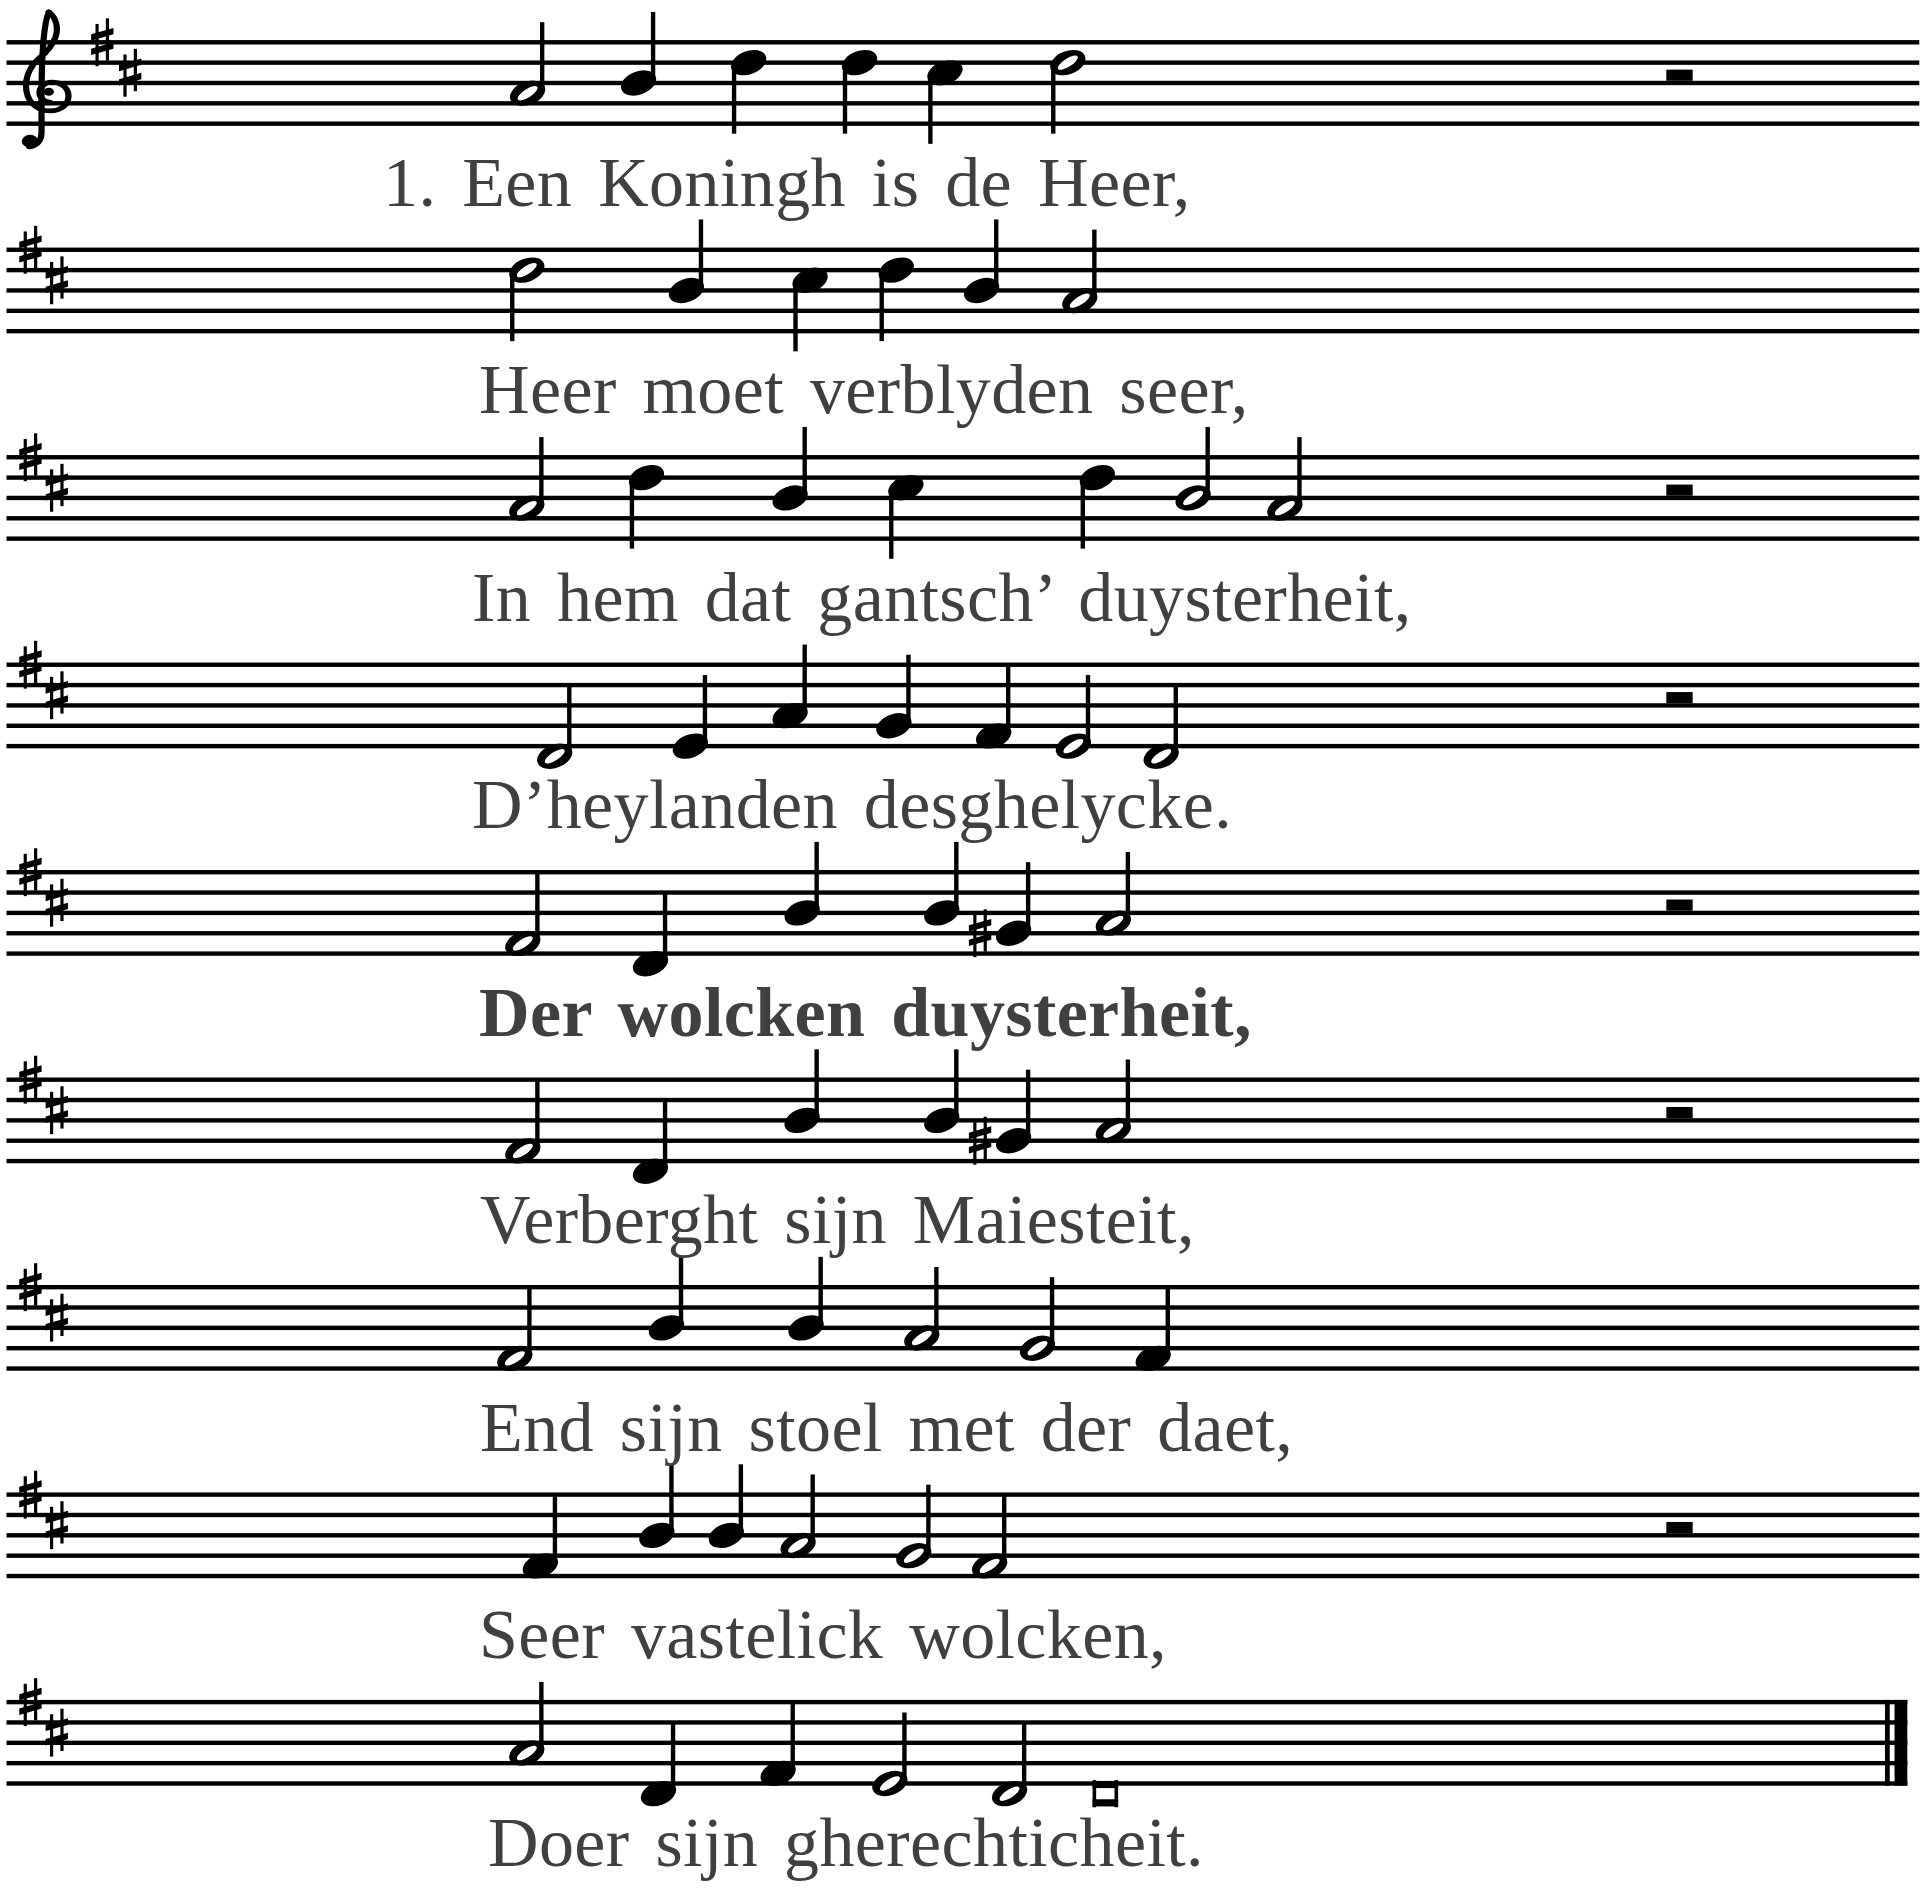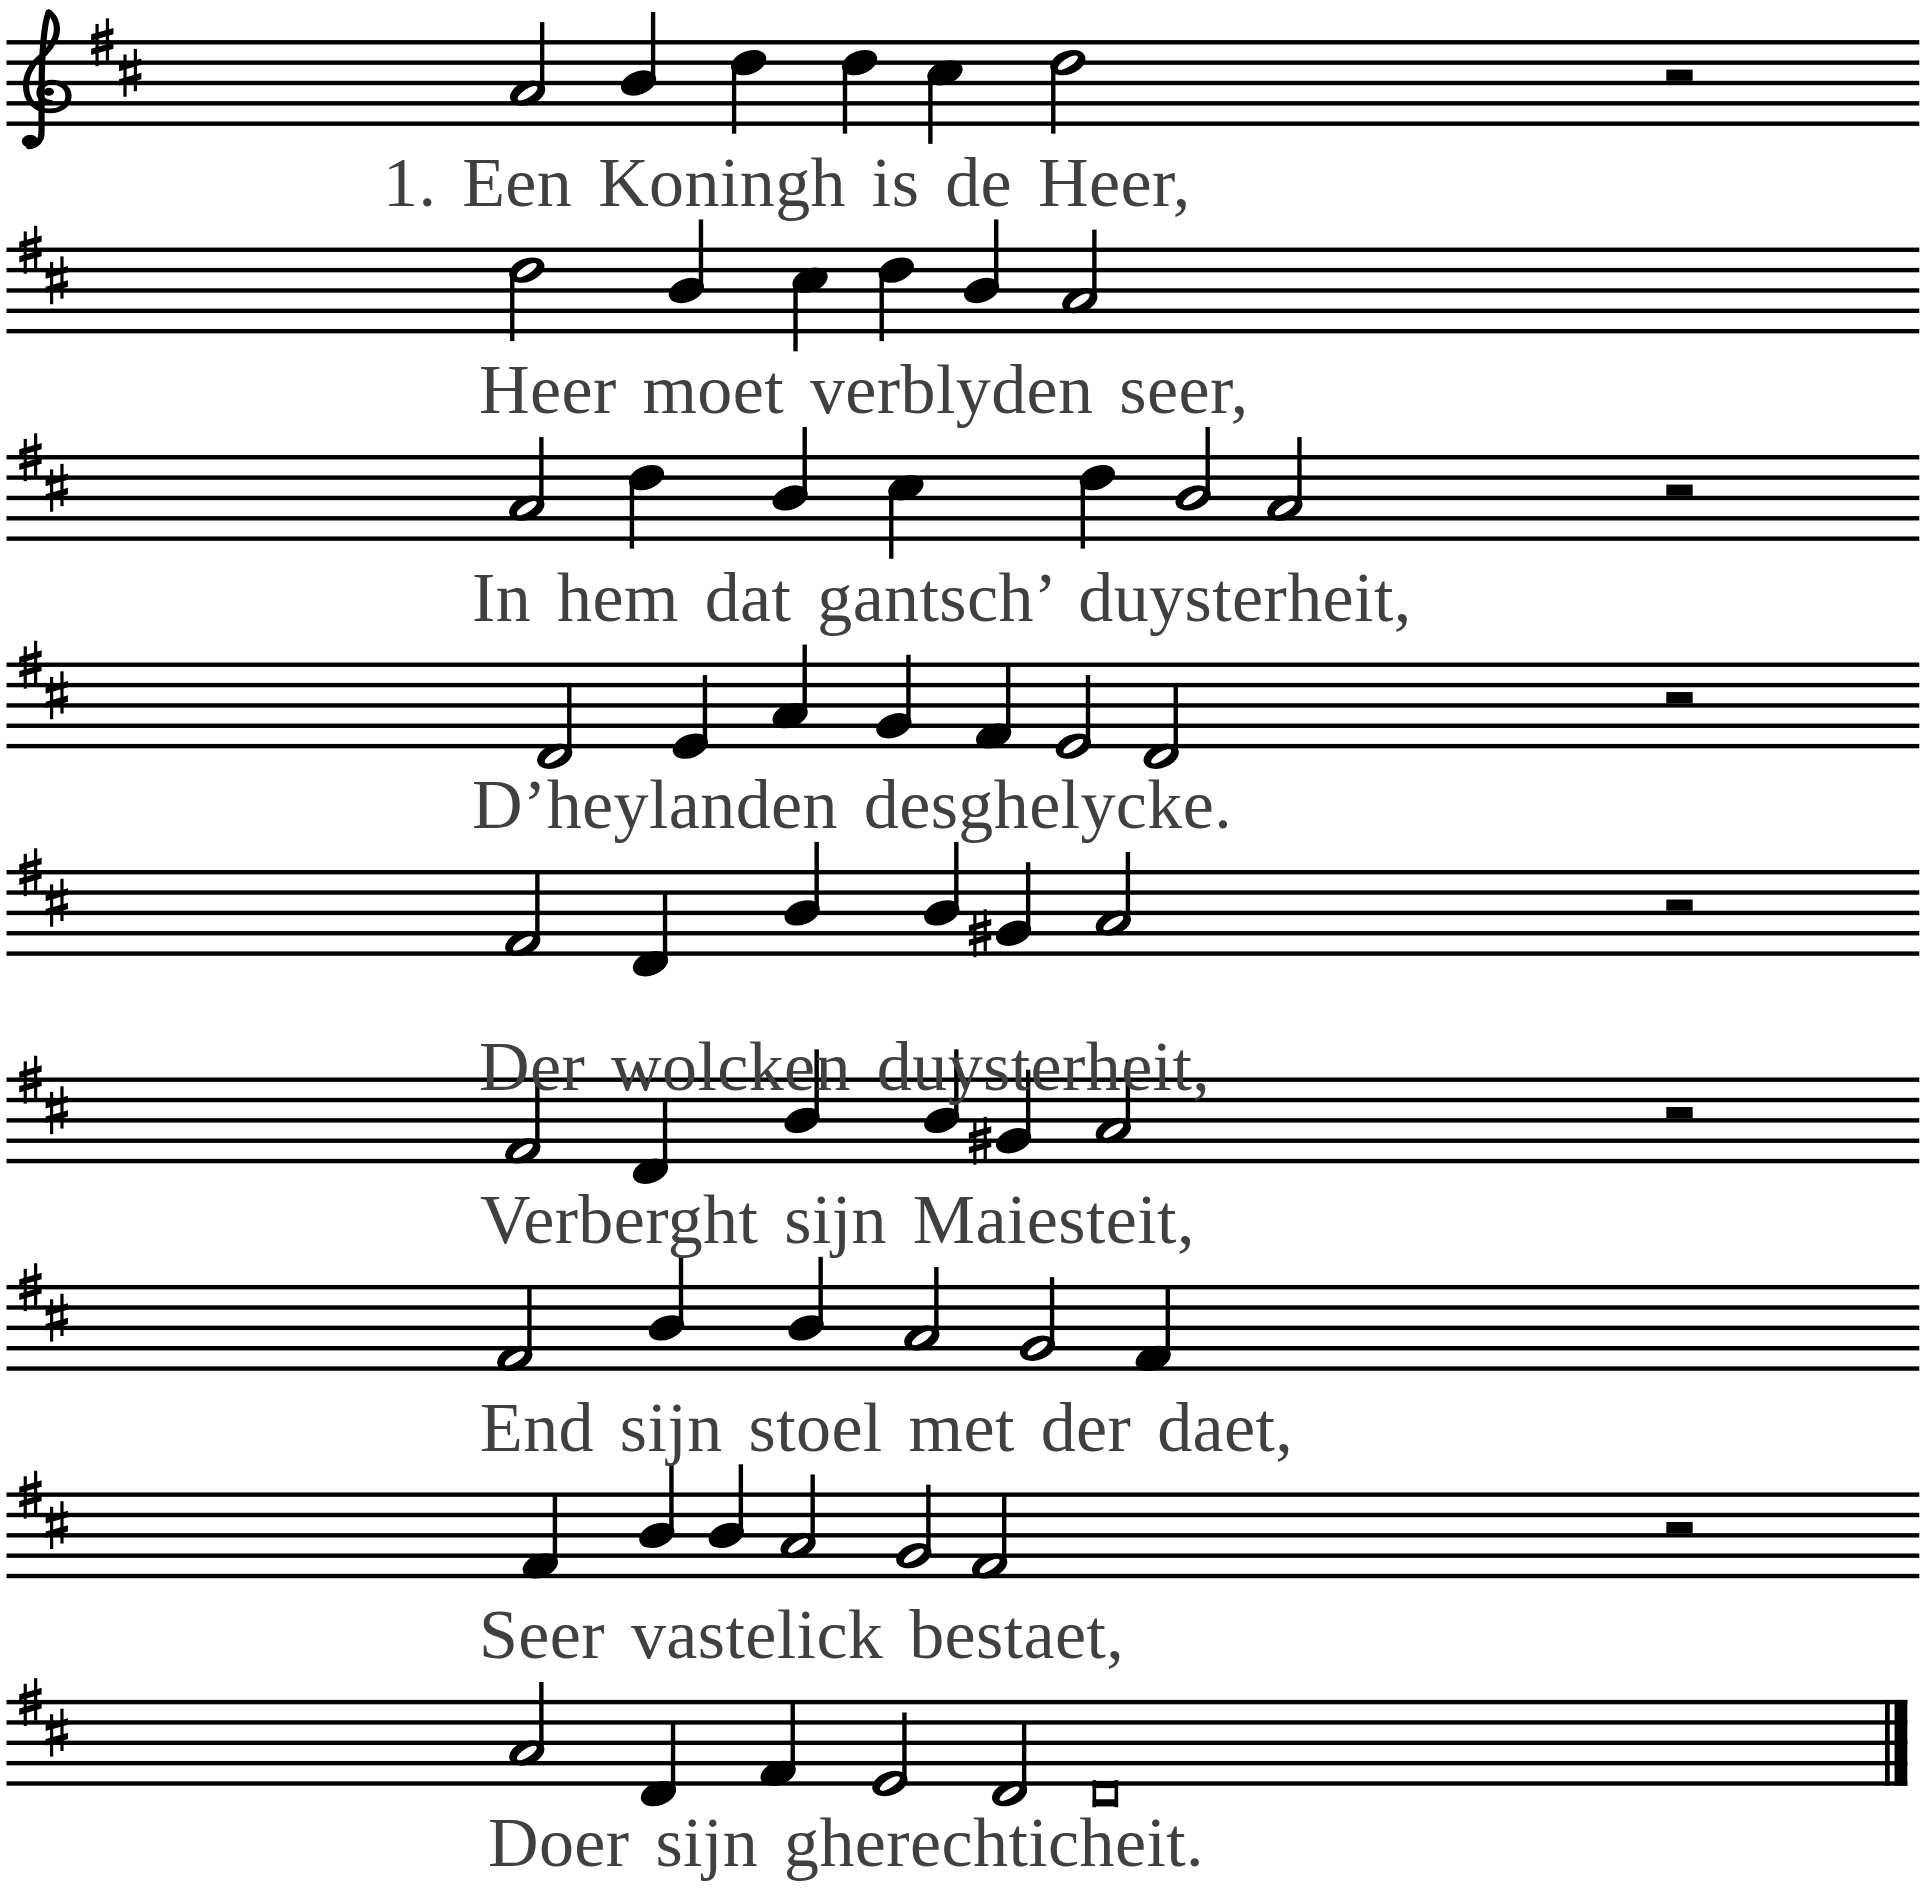--- a/index.html
+++ b/index.html
@@ -497,18 +497,18 @@
         <rect x="2362" y="2130.25" width="6" height="107.5"></rect>
         <rect x="2374" y="2130.25" width="16" height="107.5"></rect>
       </g>
     </g>
   </svg>
 
 <div class="lyric" style="top: 148px; left: 383px;">1. Een Koningh is de Heer,</div>
 <div class="lyric" style="top: 355px; left: 479px;">Heer moet verblyden seer,</div>
 <div class="lyric" style="top: 563px; left: 472px;">In hem dat gantsch’ duysterheit,</div>
 <div class="lyric" style="top: 770px; left: 472px;">D’heylanden desghelycke.</div>
-<div class="lyric" style="top: 1032px; left: 479px;">Der wolcken duysterheit,</div>
+<div class="lyric" style="top: 978px; left: 479px; font-weight: bold;">Der wolcken duysterheit,</div>
 <div class="lyric" style="top: 1185px; left: 480px;">Verberght sijn Maiesteit,</div>
 <div class="lyric" style="top: 1393px; left: 480px;">End sijn stoel met der daet,</div>
-<div class="lyric" style="top: 1600px; left: 479px;">Seer vastelick bestaet,</div>
+<div class="lyric" style="top: 1600px; left: 479px;">Seer vastelick wolcken,</div>
 <div class="lyric" style="top: 1808px; left: 480px; margin-left: 8px;">Doer sijn gherechticheit.</div>
 
 
 </body></html>

